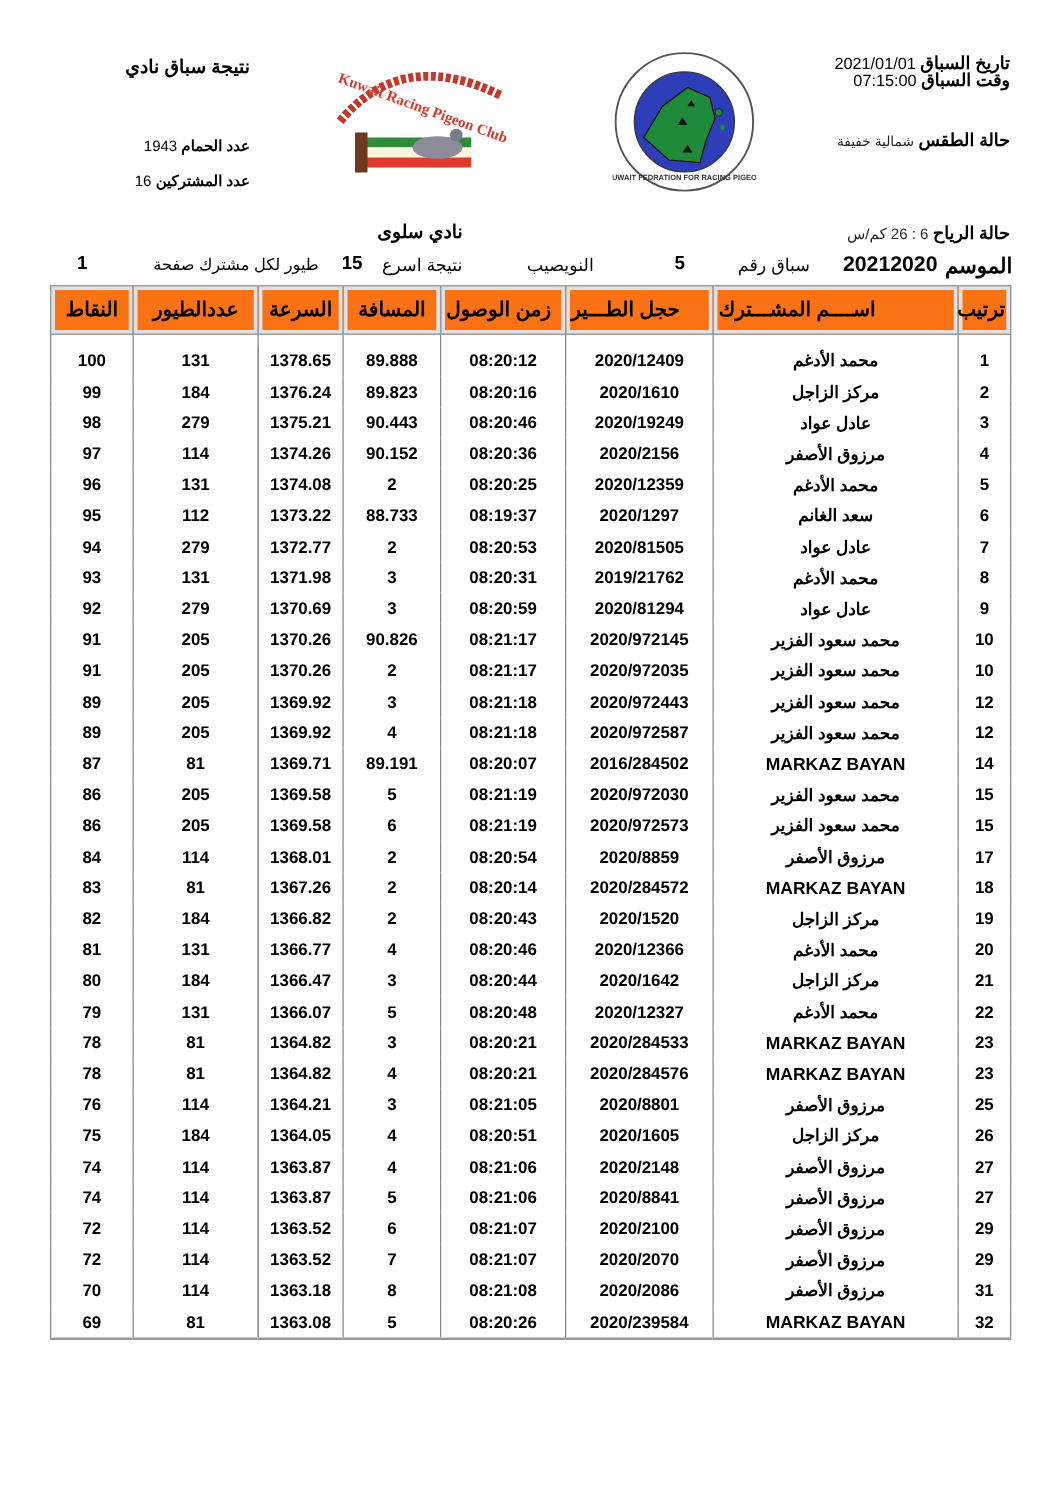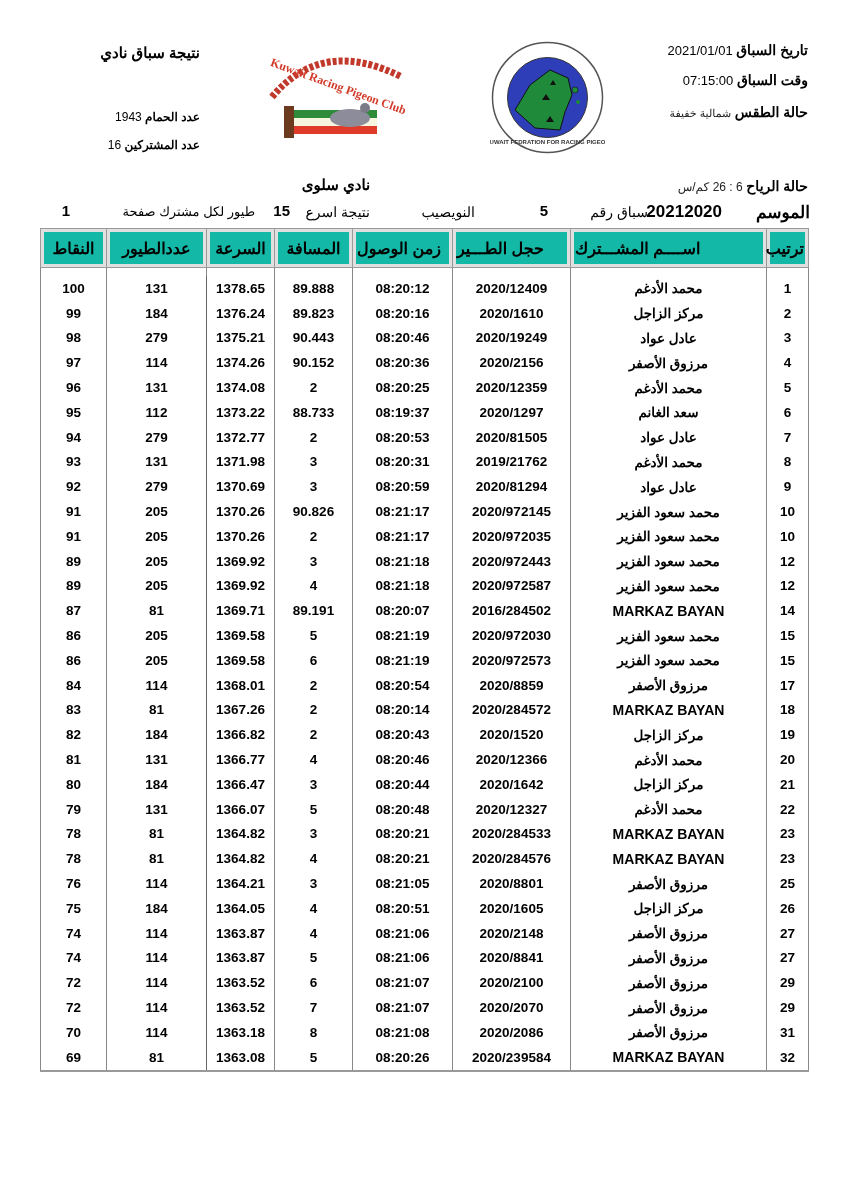--- a/index.html
+++ b/index.html
@@ -12,21 +12,21 @@
   .hdr-left { left:60px; width:140px; text-align:right; direction:rtl; font-size:12px; }
   .hdr-left b { font-weight:bold; }
   .title-left { left:60px; width:140px; top:44px; text-align:right; direction:rtl; font-size:15px; font-weight:bold; }
   .logo { position:absolute; }
   .club-name { top:176px; left:0; width:672px; text-align:center; font-size:15px; font-weight:bold; direction:rtl; }
   .infobar { top:202px; left:40px; width:770px; height:22px; direction:rtl; font-size:14px; }
   .infobar span { position:absolute; white-space:nowrap; }
   .infobar .big { font-size:17px; font-weight:bold; }
   .infobar .med { font-size:15px; font-weight:bold; }
   table.results { position:absolute; top:228px; left:40px; width:768px; border-collapse:collapse; direction:rtl; table-layout:fixed; }
-  table.results th { background:#14b8a6; font-size:16px; font-weight:bold; height:38px; padding:0 4px;
+  table.results th { background:#f97316; font-size:16px; font-weight:bold; height:38px; padding:0 4px;
          border:1px solid #9a9a9a; box-shadow:inset 0 0 0 3px #e0e0e0; white-space:nowrap; text-align:center; }
   table.results th.name { text-align:left; }
   table.results th.ring { text-align:left; }
   table.results th.arr { text-align:left; }
   table.results td { height:24.8px; font-size:13.5px; font-weight:bold; padding:0 4px; white-space:nowrap;
          border-left:1px solid #888; border-right:1px solid #888; text-align:center; }
   table.results tr.spacer td { height:8px; }
   table.results tr:last-child td { border-bottom:2px solid #999; }
   td.rank { text-align:center; font-size:14px; }
   td.name { text-align:right; font-size:12px; }
@@ -35,21 +35,21 @@
   td.arr { text-align:right; }
   td.speed { text-align:right; border-right:1px solid #666 !important; border-left:1px solid #666 !important; }
 </style>
 </head>
 <body>
 
 <div class="abs hdr-right" style="top:42px;">
   <b>تاريخ السباق</b>
   <span>2021/01/01</span>
 </div>
-<div class="abs hdr-right" style="top:72px;">
+<div class="abs hdr-right" style="top:56px;">
   <b>وقت السباق</b>
   <span>07:15:00</span>
 </div>
 <div class="abs hdr-right" style="top:104px;">
   <b>حالة الطقس</b>
   <span class="small">شمالية خفيفة</span>
 </div>
 <div class="abs hdr-right" style="top:134px;margin-top:44px;">
   <b>حالة الرياح</b>
   <span class="small" style="font-size:12px">6 : 26 كم/س</span>
@@ -89,21 +89,21 @@
 </div>
 <div class="abs hdr-left" style="top:138px;">
   <b>عدد المشتركين</b>
   <span>16</span>
 </div>
 
 <div class="abs club-name">نادي سلوى</div>
 
 <div class="abs infobar">
   <span class="big" style="right:0;">الموسم</span>
-  <span class="big" style="right:88px;text-align:right;">20212020</span>
+  <span class="big" style="right:60px;text-align:right;">20212020</span>
   <span style="right:162px; top:2px;">سباق رقم</span>
   <span class="med" style="right:262px;">5</span>
   <span style="right:335px; top:2px;">النويصيب</span>
   <span style="right:440px; top:2px;">نتيجة اسرع</span>
   <span class="med" style="right:520px;">15</span>
   <span style="right:555px; top:2px; font-size:13px;margin-left:10px;">طيور لكل مشترك صفحة</span>
   <span class="med" style="right:740px;">1</span>
 </div>
 
 <table class="results">

